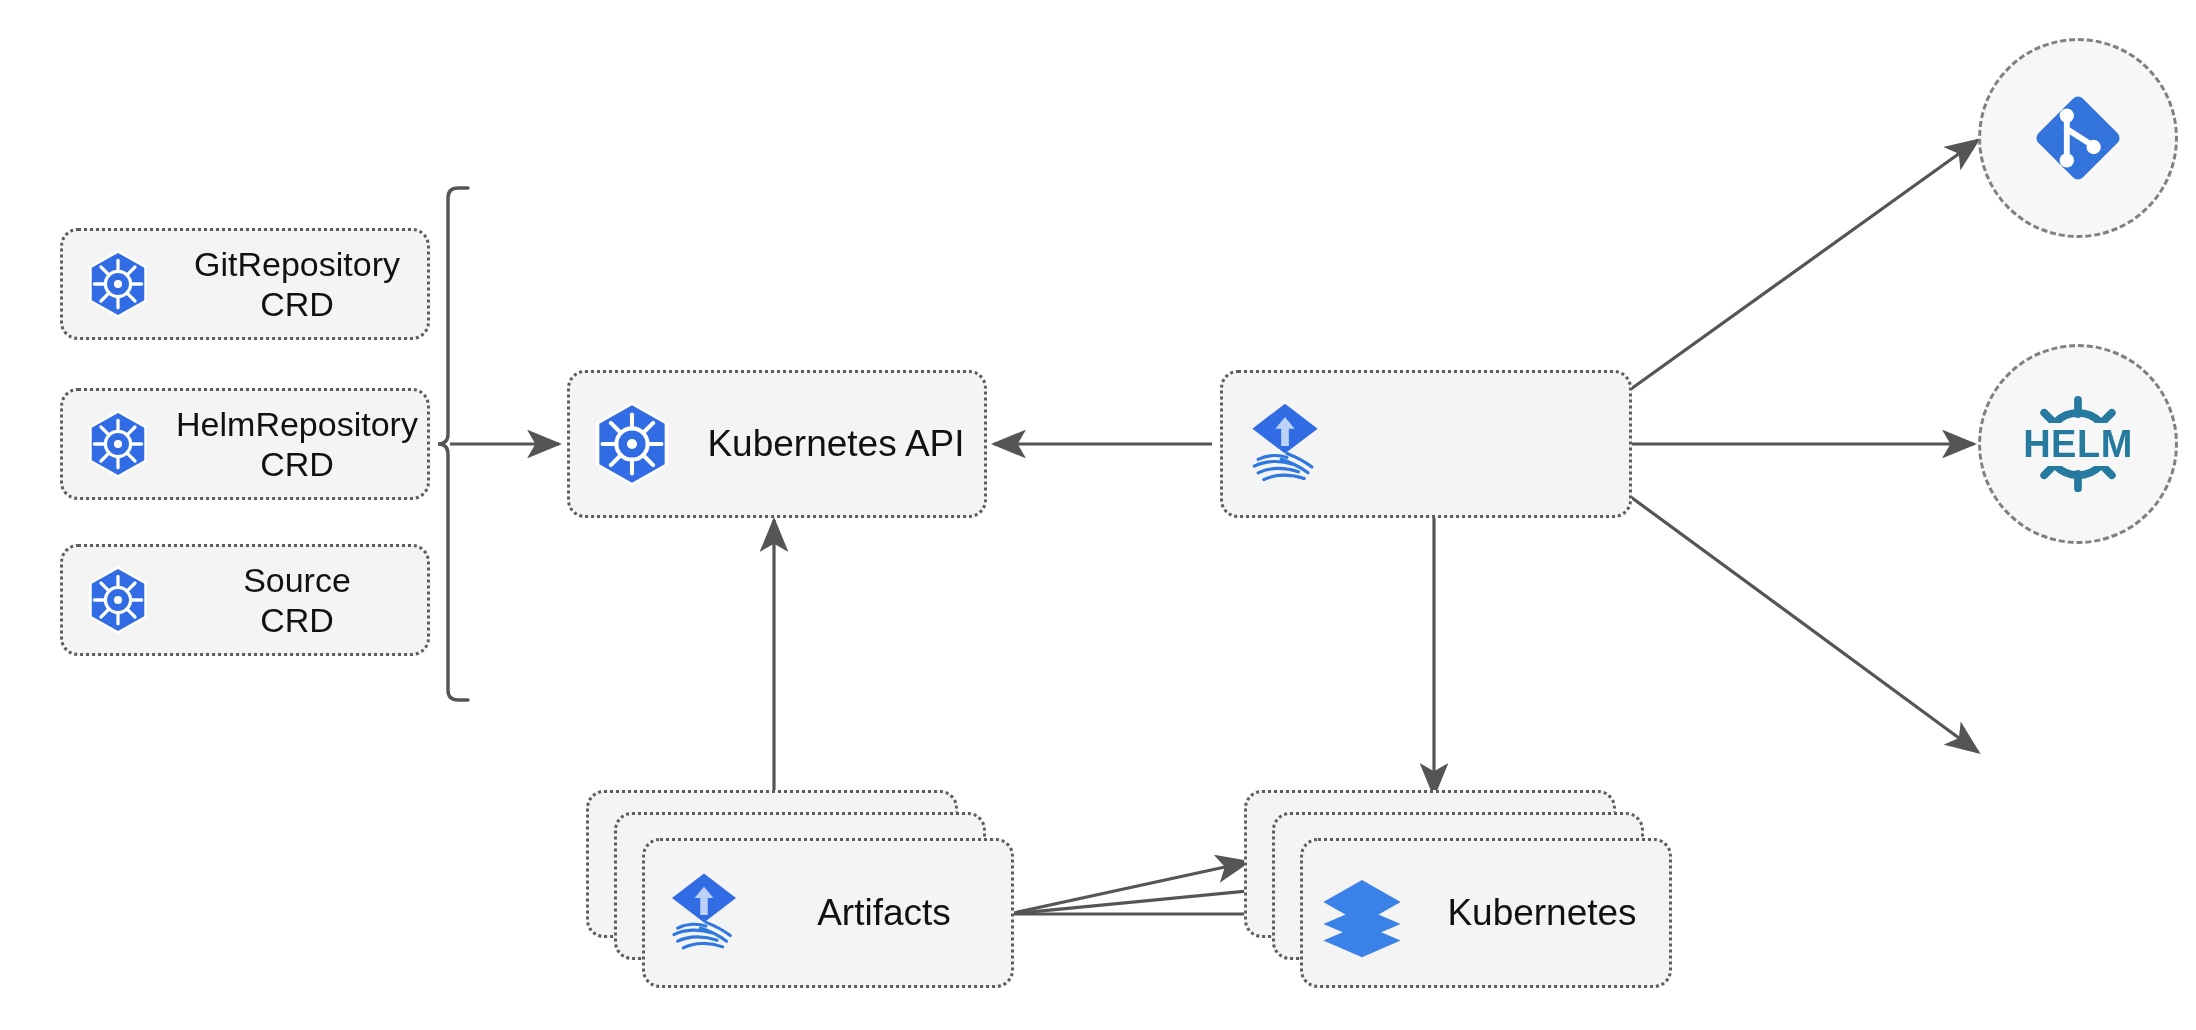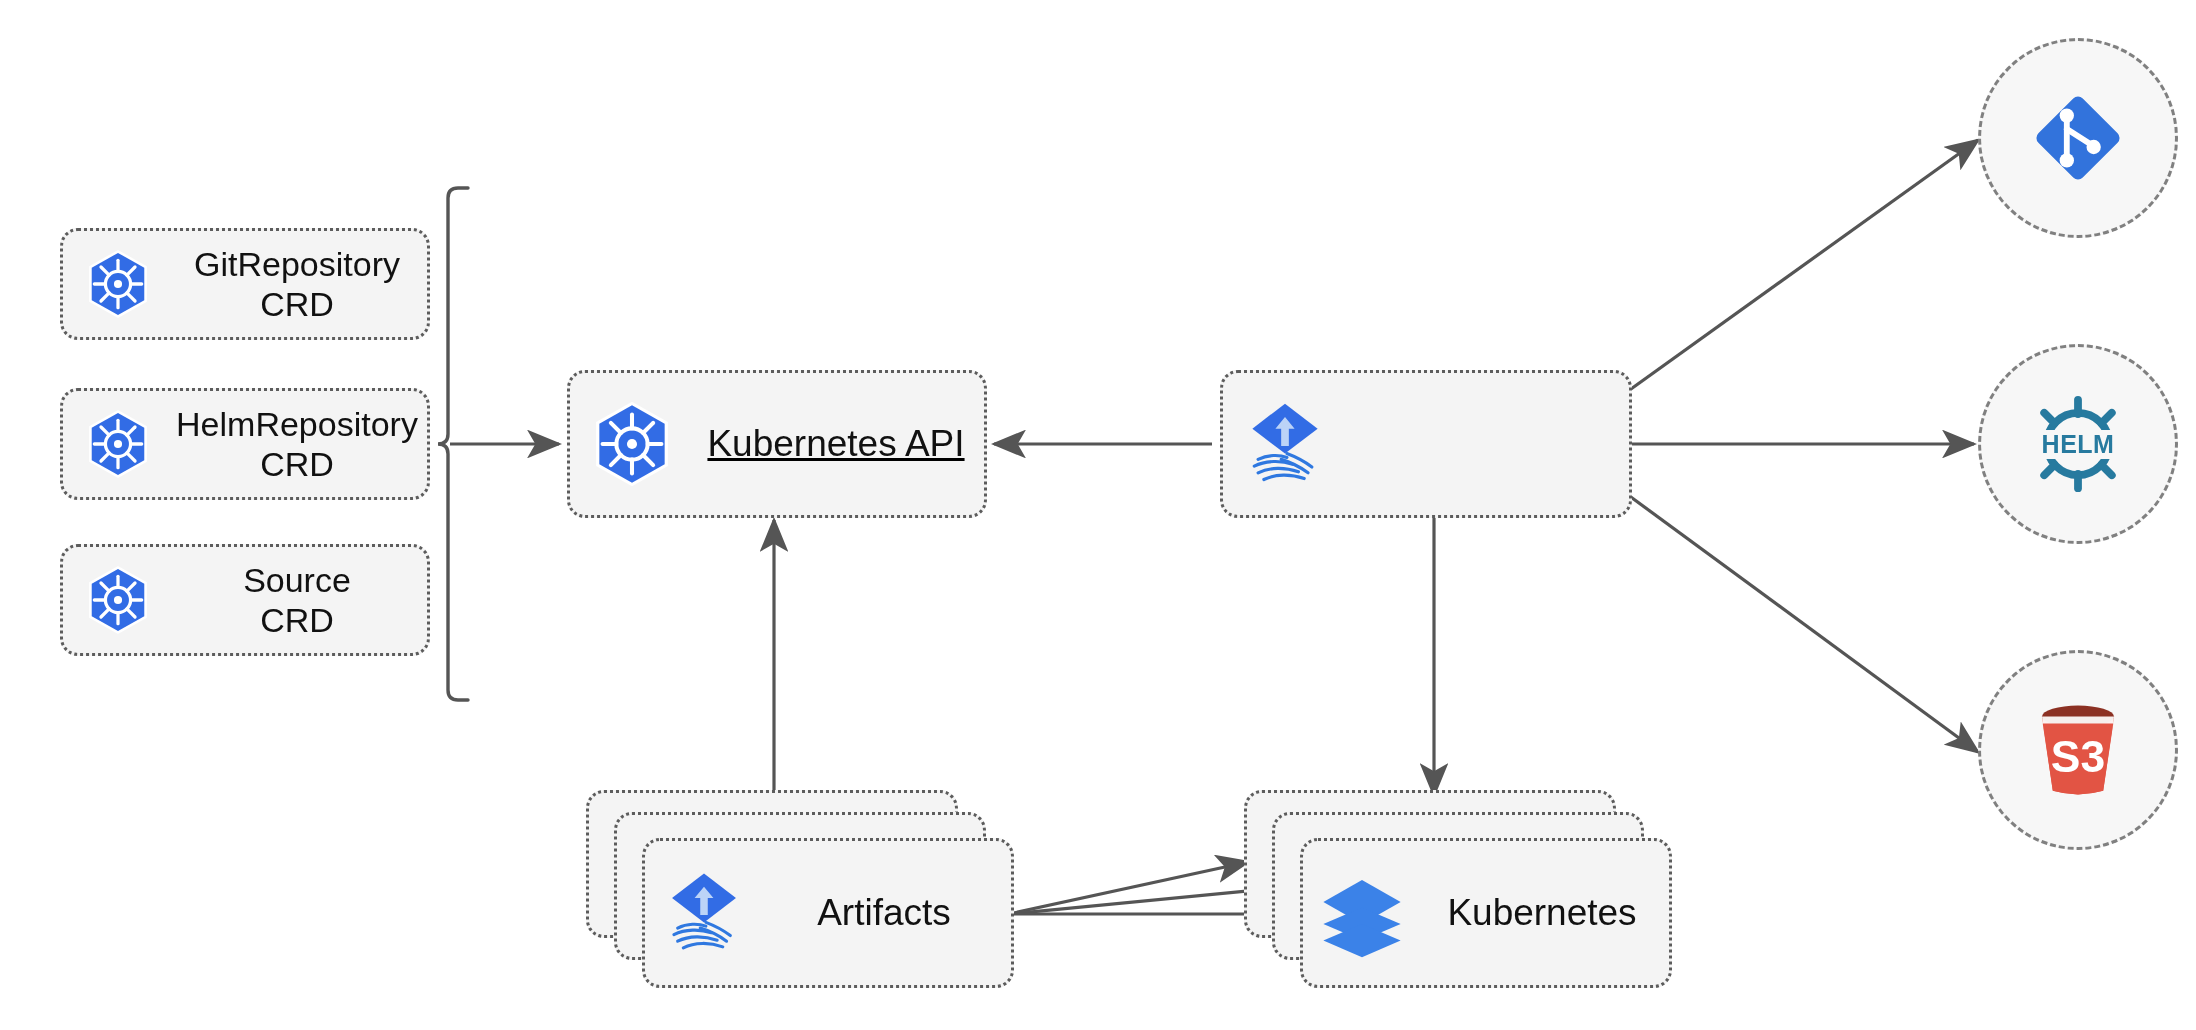--- a/index.html
+++ b/index.html
@@ -193,21 +193,21 @@
             <line x1="38" y1="62" x2="27" y2="73"></line>
           </g>
           <circle cx="50" cy="50" r="5.5" fill="#ffffff"></circle>
         </svg>
       </div>
       <div class="node-label">Source
 CRD</div>
     </div>
   </div>
 
-  <div class="node" style="left:551px; top:370px; width:420px; height:148px;text-decoration:underline;">
+  <div class="node" style="left:551px; top:370px; width:420px; height:148px;">
     <div class="node-inner">
       <div class="icon-slot" style="width:124px;">
         <svg width="92" height="92" viewBox="0 0 100 100">
           <polygon points="50,4 89,26 89,74 50,96 11,74 11,26" fill="#ffffff"></polygon>
           <polygon points="50,8 85.5,28 85.5,72 50,92 14.5,72 14.5,28" fill="#326ce5"></polygon>
           <g fill="none" stroke="#ffffff" stroke-width="4.4" stroke-linecap="round">
             <circle cx="50" cy="50" r="17"></circle>
             <line x1="50" y1="18" x2="50" y2="33"></line>
             <line x1="50" y1="67" x2="50" y2="82"></line>
             <line x1="18" y1="50" x2="33" y2="50"></line>
@@ -302,28 +302,19 @@
           <circle cx="50" cy="50" r="24"></circle>
           <line x1="50" y1="16" x2="50" y2="27"></line>
           <line x1="50" y1="73" x2="50" y2="84"></line>
           <line x1="24" y1="26" x2="32" y2="34"></line>
           <line x1="68" y1="66" x2="76" y2="74"></line>
           <line x1="76" y1="26" x2="68" y2="34"></line>
           <line x1="32" y1="66" x2="24" y2="74"></line>
         </g>
       </svg>
       <div style="position:absolute; left:0; top:0; width:130px; height:130px; display:flex; align-items:center; justify-content:center;">
-        <span style="background:#f7f7f7; color:#277a9f; font-weight:bold; font-size:25px; letter-spacing:0.5px; padding:0 3px;">HELM</span>
-      </div>
-    </div>
-  </div>
-
-  <div class="circle-node" style="left:1962px; top:650px; width:200px; height:200px;">
-    <svg width="120" height="120" viewBox="0 0 100 100">
-      <path d="M20,22 L80,22 L71,84 Q50,90 29,84 Z" fill="#e25444"></path>
-      <ellipse cx="50" cy="22" rx="30" ry="9" fill="#8c3123"></ellipse>
-      <path d="M20,22 L80,22 L78.6,32 Q50,38 21.4,32 Z" fill="#ffffff" opacity="0.92"></path>
-      <path d="M20.6,28 L79.4,28 L71,84 Q50,90 29,84 Z" fill="#e25444"></path>
-      <text x="50" y="68" text-anchor="middle" font-family="Liberation Sans, sans-serif" font-size="37" font-weight="bold" fill="#ffffff">S3</text>
-    </svg>
-  </div>
+        <span style="background:#f7f7f7; color:#277a9f; font-weight:bold; font-size:38px; letter-spacing:0.5px; padding:0 3px;">HELM</span>
+      </div>
+    </div>
+  </div>
+
 
 </div>
 
 </body></html>

